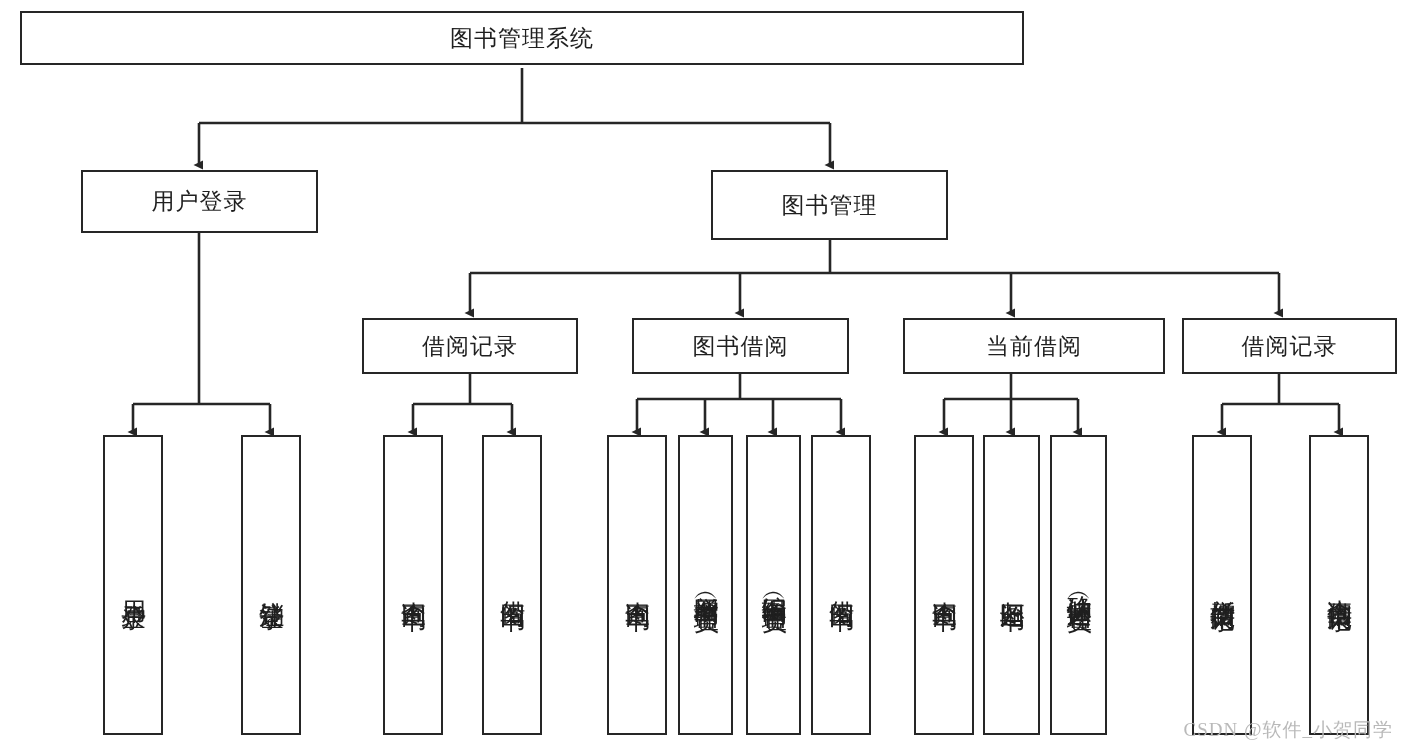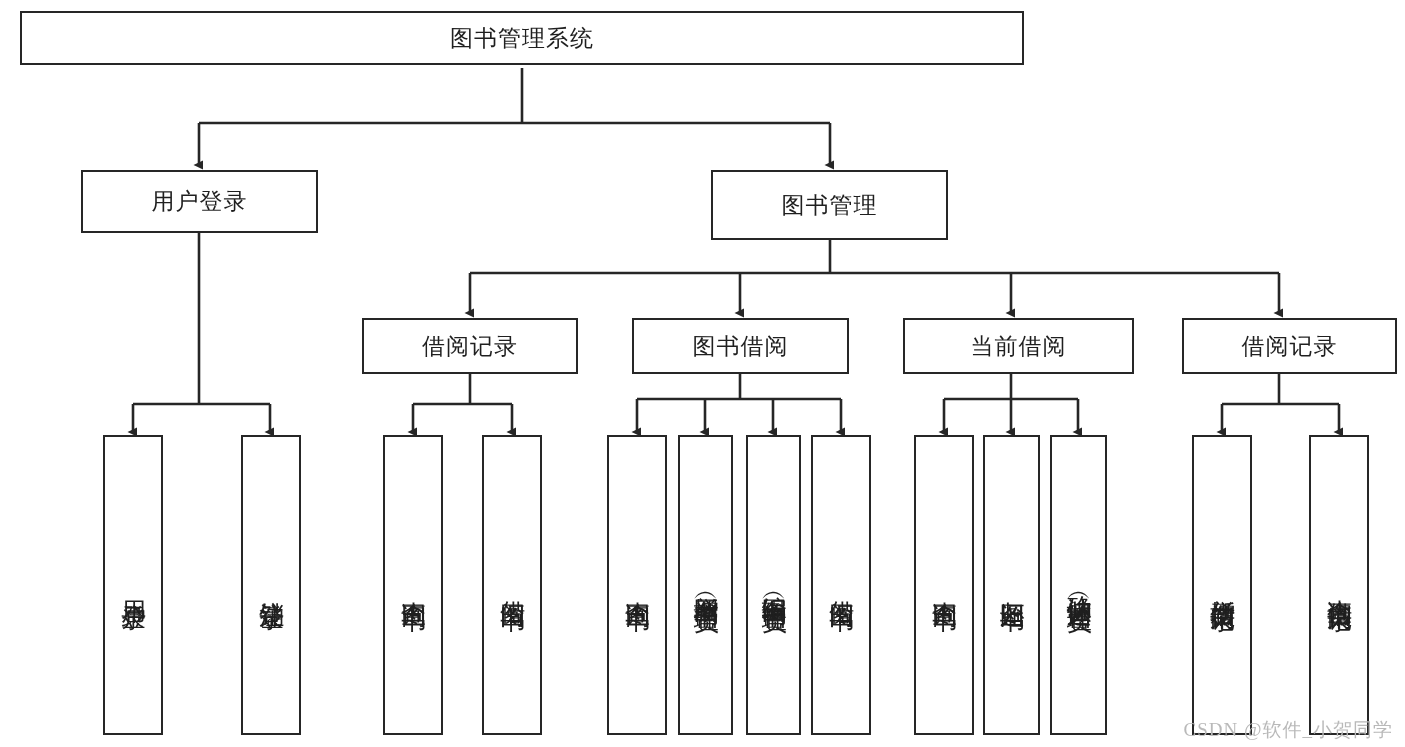--- a/index.html
+++ b/index.html
@@ -138,21 +138,21 @@
   </div>
 
   <div class="node horiz" style="left:362px; top:318px; width:216px; height:56px;">
     <span>借阅记录</span>
   </div>
 
   <div class="node horiz" style="left:632px; top:318px; width:217px; height:56px;">
     <span>图书借阅</span>
   </div>
 
-  <div class="node horiz" style="left:903px; top:318px; width:231px; height:56px;">
+  <div class="node horiz" style="left:903px; top:318px; width:262px; height:56px;">
     <span>当前借阅</span>
   </div>
 
   <div class="node horiz" style="left:1172px; top:318px; width:215px; height:56px;margin-left:10px;">
     <span>借阅记录</span>
   </div>
 
   <div class="node vert" style="left:103px; top:435px; width:60px; height:300px;">
     <span class="vlabel">用户登录</span>
   </div>

